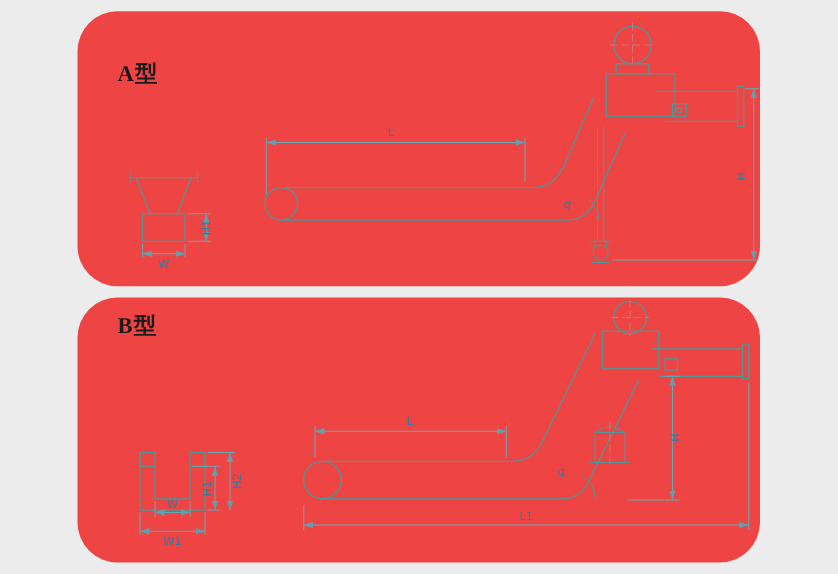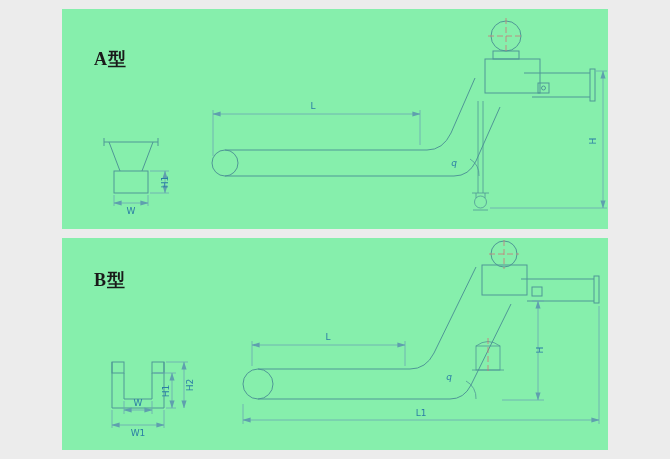--- a/index.html
+++ b/index.html
@@ -3,30 +3,30 @@
 <meta charset="utf-8">
 <style>
   * { margin:0; padding:0; box-sizing:border-box; }
   html,body { width:670px; height:459px; }
   body {
     position:relative;
     background:#ececec;
     font-family:"DejaVu Sans", sans-serif;
     overflow:hidden;
   }
-  .panel { position:absolute; background:#86efac; }
+  .panel { position:absolute; background:#ef4444;border-radius:32px; }
   #panelA { left:62px; top:9px;  width:546px; height:220px; }
   #panelB { left:62px; top:238px; width:546px; height:212px; }
   .panel-title {
     position:absolute; z-index:2;
     font-family:"Liberation Serif","DejaVu Serif",serif;
     font-size:18px; font-weight:600; color:#1a1a1a; letter-spacing:1px;
   }
   #panelA .panel-title { left:32px; top:38px; }
-  #panelB .panel-title { left:32px; top:30px; }
+  #panelB .panel-title { left:32px; top:10px; }
   .panel svg { position:absolute; left:0; top:0; }
   .geo { stroke:#4f9796; stroke-width:1; fill:none; }
   .thin { stroke-width:0.8; }
   .dim { stroke:#6aa7b2; stroke-width:0.8; fill:none; }
   .cl  { stroke:#cc7777; stroke-width:0.8; fill:none; stroke-dasharray:6 3; }
   .lbl { fill:#2b7da5; font-size:9px; font-family:"DejaVu Sans",sans-serif; }
   .lbl.it { font-style:italic; }
 </style>
 </head>
 <body>

